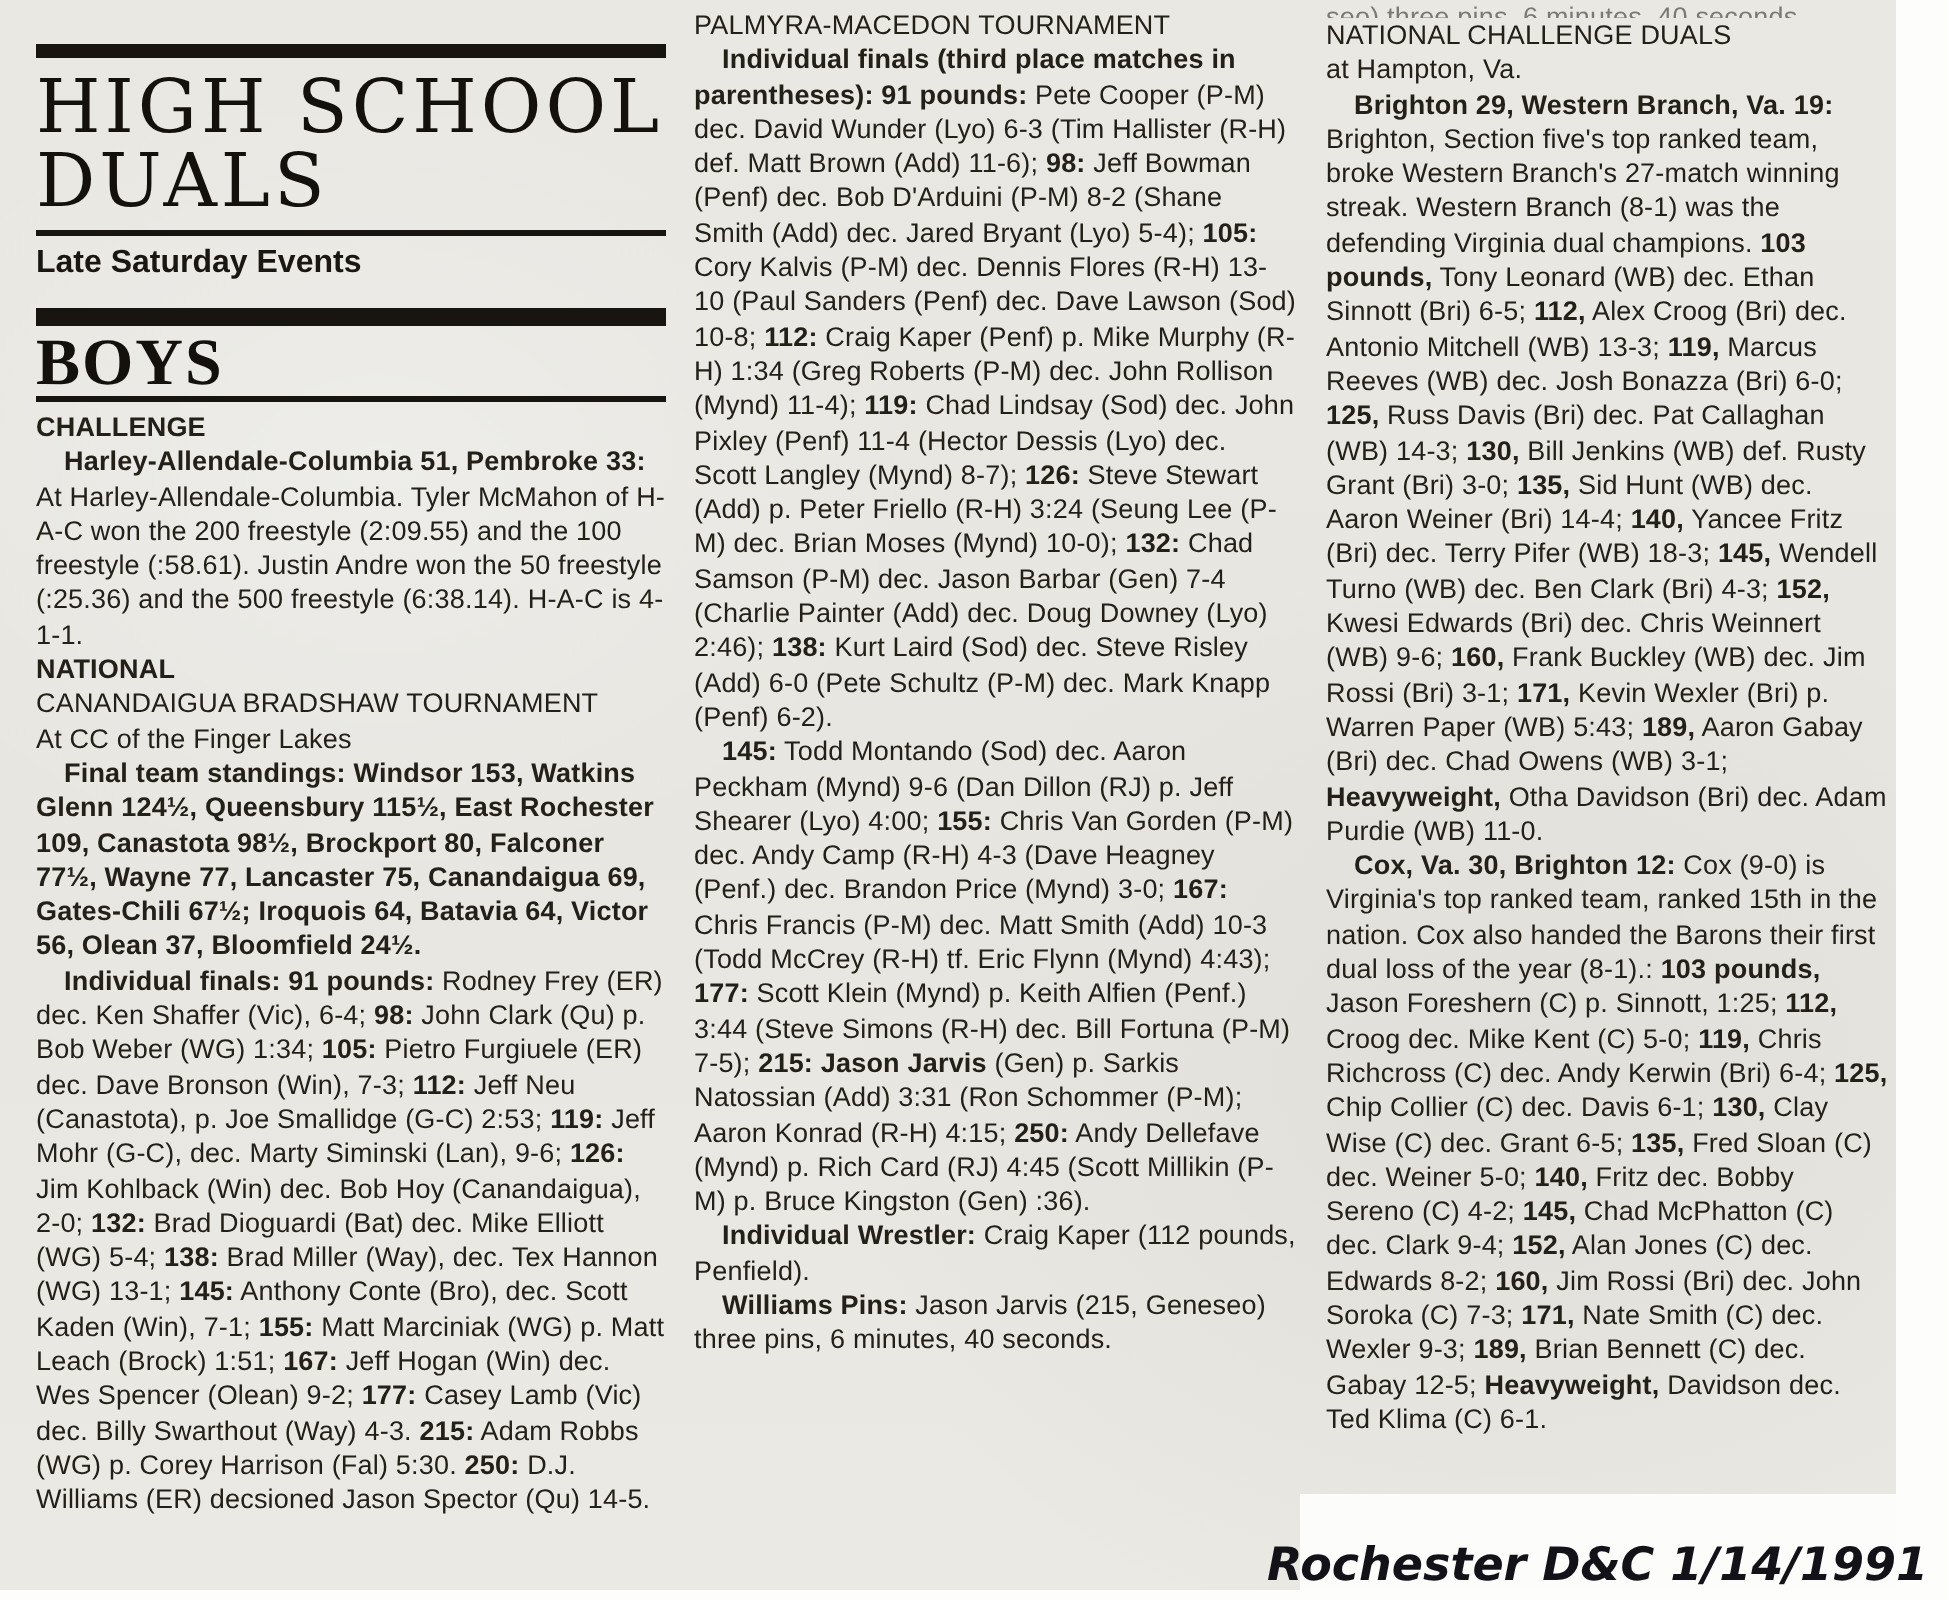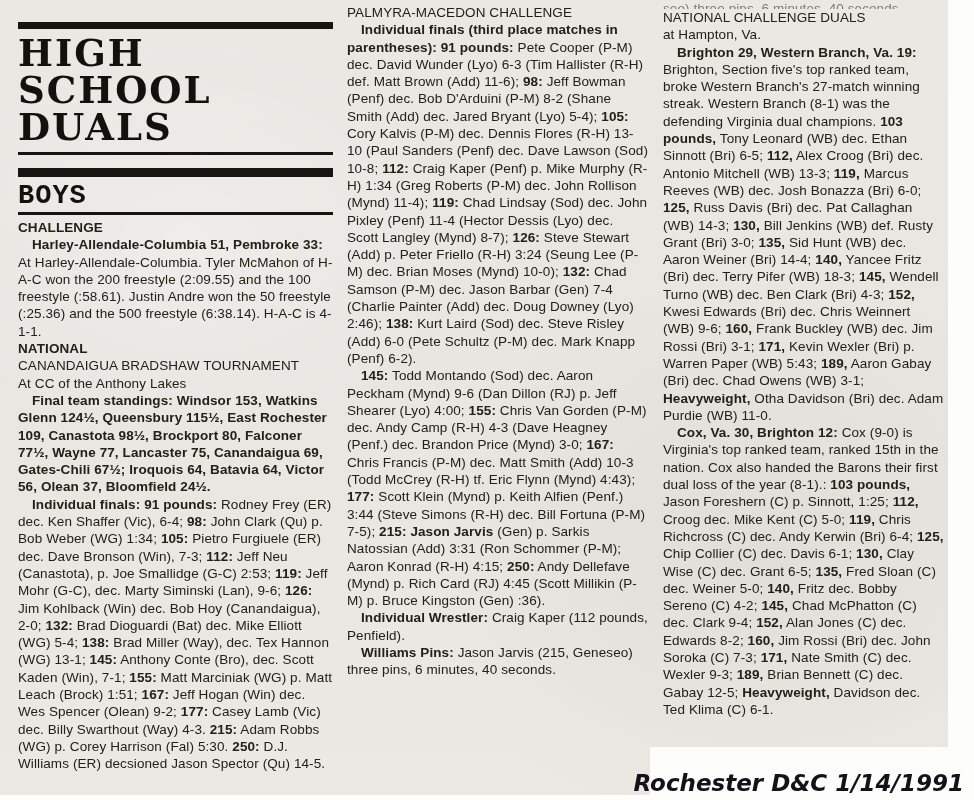--- a/index.html
+++ b/index.html
@@ -22,30 +22,30 @@
     background:#fcfcfb;
   }
   .col { position:absolute; overflow:hidden; }
   .col-left  { left:18px;  top:22px; width:315px; height:772px; }
   .col-mid   { left:347px; top:4px;  width:301px; height:788px; }
   .col-right { left:663px; top:0;    width:281px; height:748px; }
 
   
   .bar-top   { height:7px;  background:#181511; }
   .mast-title{
-    font-family:"DejaVu Serif", serif; font-weight:bold;
+    font-family:"DejaVu Serif", serif; font-weight:normal;
     font-size:37px; line-height:37px; letter-spacing:2px;
     color:#14110d; margin-top:6px;
   }
   .rule-a    { height:3px; background:#181511; margin-top:6px; }
   .mast-sub  { font-weight:bold; font-size:16px; color:#1a1713; margin-top:5px; }
   .bar-mid   { height:9px; background:#181511; margin-top:13px; }
   .sec-title {
-    font-family:Liberation Mono, monospace; font-weight:bold;
-    font-size:27px; line-height:28px; letter-spacing:1px;
+    font-family:Liberation Serif, serif; font-weight:bold;
+    font-size:33px; line-height:28px; letter-spacing:1px;
     color:#14110d; margin-top:5px;
   }
   .rule-b    { height:3px; background:#181511; margin-top:2px; margin-bottom:4px; }
 
   
   .body p.blk {
     margin:0; font-size:13.5px; line-height:17.3px;
     color:#232018; letter-spacing:0.1px;
   }
   .blk.head { font-weight:bold; }
@@ -68,38 +68,39 @@
   <div class="sheet">
 
     <div class="col col-left">
       <div>
         <div class="bar-top"></div>
         <div class="mast-title">
           <div>HIGH SCHOOL</div>
           <div>DUALS</div>
         </div>
         <div class="rule-a"></div>
+        <div class="mast-sub">Late Saturday Events</div>
         <div class="bar-mid"></div>
         <div class="sec-title">BOYS</div>
         <div class="rule-b"></div>
       </div>
       <div class="body">
           <p class="blk head"><span class="b">CHALLENGE</span></p>
           <p class="blk para ind"><span class="b">Harley-Allendale-Columbia 51, Pembroke 33:</span><span> At Harley-Allendale-Columbia. Tyler McMahon of H-A-C won the 200 freestyle (2:09.55) and the 100 freestyle (:58.61). Justin Andre won the 50 freestyle (:25.36) and the 500 freestyle (6:38.14). H-A-C is 4-1-1.</span></p>
           <p class="blk head"><span class="b">NATIONAL</span></p>
           <p class="blk line"><span>CANANDAIGUA BRADSHAW TOURNAMENT</span></p>
-          <p class="blk line"><span>At CC of the Anthony Lakes</span></p>
+          <p class="blk line"><span>At CC of the Finger Lakes</span></p>
           <p class="blk para ind"><span class="b">Final team standings: Windsor 153, Watkins Glenn 124½, Queensbury 115½, East Rochester 109, Canastota 98½, Brockport 80, Falconer 77½, Wayne 77, Lancaster 75, Canandaigua 69, Gates-Chili 67½; Iroquois 64, Batavia 64, Victor 56, Olean 37, Bloomfield 24½.</span></p>
           <p class="blk para ind"><span class="b">Individual finals: 91 pounds:</span><span> Rodney Frey (ER) dec. Ken Shaffer (Vic), 6-4; </span><span class="b">98:</span><span> John Clark (Qu) p. Bob Weber (WG) 1:34; </span><span class="b">105:</span><span> Pietro Furgiuele (ER) dec. Dave Bronson (Win), 7-3; </span><span class="b">112:</span><span> Jeff Neu (Canastota), p. Joe Smallidge (G-C) 2:53; </span><span class="b">119:</span><span> Jeff Mohr (G-C), dec. Marty Siminski (Lan), 9-6; </span><span class="b">126:</span><span> Jim Kohlback (Win) dec. Bob Hoy (Canandaigua), 2-0; </span><span class="b">132:</span><span> Brad Dioguardi (Bat) dec. Mike Elliott (WG) 5-4; </span><span class="b">138:</span><span> Brad Miller (Way), dec. Tex Hannon (WG) 13-1; </span><span class="b">145:</span><span> Anthony Conte (Bro), dec. Scott Kaden (Win), 7-1; </span><span class="b">155:</span><span> Matt Marciniak (WG) p. Matt Leach (Brock) 1:51; </span><span class="b">167:</span><span> Jeff Hogan (Win) dec. Wes Spencer (Olean) 9-2; </span><span class="b">177:</span><span> Casey Lamb (Vic) dec. Billy Swarthout (Way) 4-3. </span><span class="b">215:</span><span> Adam Robbs (WG) p. Corey Harrison (Fal) 5:30. </span><span class="b">250:</span><span> D.J. Williams (ER) decsioned Jason Spector (Qu) 14-5.</span></p>
         </div>
     </div>
 
     <div class="col col-mid">
       <div class="body">
-          <p class="blk line"><span>PALMYRA-MACEDON CHALLENGE</span></p>
+          <p class="blk line"><span>PALMYRA-MACEDON TOURNAMENT</span></p>
           <p class="blk para ind"><span class="b">Individual finals (third place matches in parentheses): 91 pounds:</span><span> Pete Cooper (P-M) dec. David Wunder (Lyo) 6-3 (Tim Hallister (R-H) def. Matt Brown (Add) 11-6); </span><span class="b">98:</span><span> Jeff Bowman (Penf) dec. Bob D'Arduini (P-M) 8-2 (Shane Smith (Add) dec. Jared Bryant (Lyo) 5-4); </span><span class="b">105:</span><span> Cory Kalvis (P-M) dec. Dennis Flores (R-H) 13-10 (Paul Sanders (Penf) dec. Dave Lawson (Sod) 10-8; </span><span class="b">112:</span><span> Craig Kaper (Penf) p. Mike Murphy (R-H) 1:34 (Greg Roberts (P-M) dec. John Rollison (Mynd) 11-4); </span><span class="b">119:</span><span> Chad Lindsay (Sod) dec. John Pixley (Penf) 11-4 (Hector Dessis (Lyo) dec. Scott Langley (Mynd) 8-7); </span><span class="b">126:</span><span> Steve Stewart (Add) p. Peter Friello (R-H) 3:24 (Seung Lee (P-M) dec. Brian Moses (Mynd) 10-0); </span><span class="b">132:</span><span> Chad Samson (P-M) dec. Jason Barbar (Gen) 7-4 (Charlie Painter (Add) dec. Doug Downey (Lyo) 2:46); </span><span class="b">138:</span><span> Kurt Laird (Sod) dec. Steve Risley (Add) 6-0 (Pete Schultz (P-M) dec. Mark Knapp (Penf) 6-2).</span></p>
           <p class="blk para ind gap"><span class="b">145:</span><span> Todd Montando (Sod) dec. Aaron Peckham (Mynd) 9-6 (Dan Dillon (RJ) p. Jeff Shearer (Lyo) 4:00; </span><span class="b">155:</span><span> Chris Van Gorden (P-M) dec. Andy Camp (R-H) 4-3 (Dave Heagney (Penf.) dec. Brandon Price (Mynd) 3-0; </span><span class="b">167:</span><span> Chris Francis (P-M) dec. Matt Smith (Add) 10-3 (Todd McCrey (R-H) tf. Eric Flynn (Mynd) 4:43); </span><span class="b">177:</span><span> Scott Klein (Mynd) p. Keith Alfien (Penf.) 3:44 (Steve Simons (R-H) dec. Bill Fortuna (P-M) 7-5); </span><span class="b">215: Jason Jarvis</span><span> (Gen) p. Sarkis Natossian (Add) 3:31 (Ron Schommer (P-M); Aaron Konrad (R-H) 4:15; </span><span class="b">250:</span><span> Andy Dellefave (Mynd) p. Rich Card (RJ) 4:45 (Scott Millikin (P-M) p. Bruce Kingston (Gen) :36).</span></p>
           <p class="blk para ind gap"><span class="b">Individual Wrestler:</span><span> Craig Kaper (112 pounds, Penfield).</span></p>
           <p class="blk para ind gap"><span class="b">Williams Pins:</span><span> Jason Jarvis (215, Geneseo) three pins, 6 minutes, 40 seconds.</span></p>
         </div>
     </div>
 
     <div class="col col-right">
       <div class="body">
           <p class="blk frag"><span>seo) three pins, 6 minutes, 40 seconds.</span></p>

